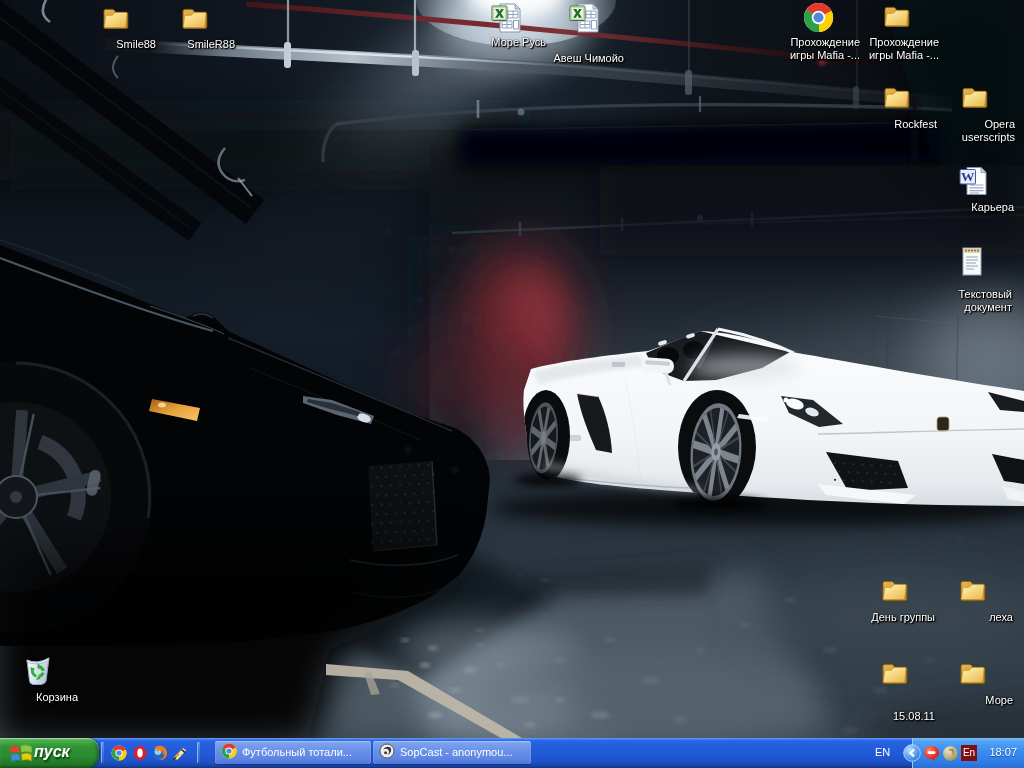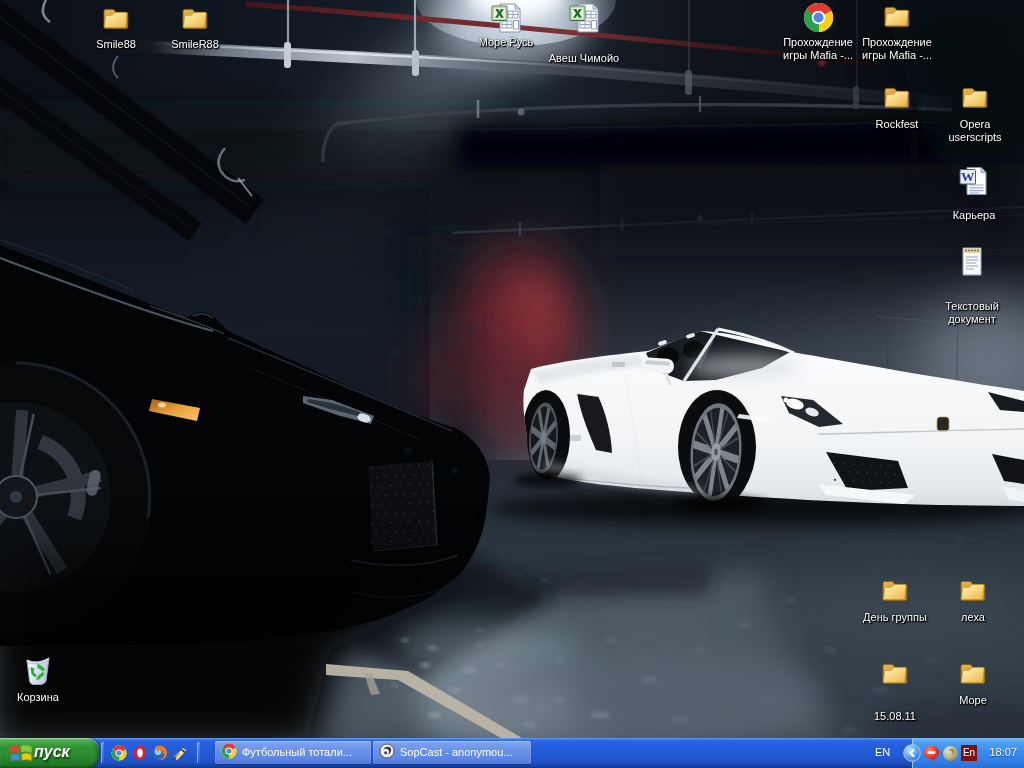--- a/index.html
+++ b/index.html
@@ -1,19 +1,19 @@
 <!DOCTYPE html>
 <html><head>
 <meta charset="utf-8">
 <style>
 *{margin:0;padding:0;box-sizing:border-box}
 html,body{width:1024px;height:768px;overflow:hidden;background:#000;font-family:"Liberation Sans",sans-serif}
 #desktop{position:absolute;left:0;top:0;width:1024px;height:738px;overflow:hidden}
 #wall{position:absolute;left:0;top:0}
-.ic{position:absolute;width:80px;text-align:center}
+.ic{position:absolute;width:80px;text-align:right}
 .ic svg{display:block;margin:0 auto}
 .lbl{margin-top:2px;font-size:11px;line-height:13px;color:#fff;text-shadow:1px 1px 1px #000,1px 1px 2px #000,0 0 2px rgba(0,0,0,.9)}
 #taskbar{position:absolute;left:0;top:738px;width:1024px;height:30px;background:linear-gradient(180deg,#6f9ef3 0%,#4381f2 4%,#2a66e4 9%,#2560de 20%,#2159d6 55%,#1e50c4 82%,#1745ab 92%,#123a92 97%,#10347f 100%)}
 #startbtn{position:absolute;left:0;top:0;width:99px;height:30px;border-radius:0 12px 12px 0;background:linear-gradient(180deg,#7ed77e 0%,#4db14f 8%,#2f9233 30%,#2c8c30 60%,#1f7423 90%,#175c1b 100%);box-shadow:inset 0 1px 1px rgba(255,255,255,.45),inset -2px 0 3px rgba(0,40,0,.4),1px 0 2px rgba(0,0,30,.5)}
 #starttxt{position:absolute;left:34px;top:5px;font-size:16px;font-weight:bold;font-style:italic;color:#fff;text-shadow:1px 2px 2px rgba(0,40,0,.8)}
 .tbtn{position:absolute;top:3px;height:23px;border-radius:3px;background:linear-gradient(180deg,#a7c2f5 0%,#7da1ee 8%,#6890e8 45%,#5c84e4 80%,#5077d8 95%,#446ac8 100%);box-shadow:inset 0 0 1px #fff,0 1px 1px rgba(10,20,80,.5);color:#fff;font-size:11px;line-height:22px;text-align:left;white-space:nowrap;overflow:hidden}
 .tbtn svg{vertical-align:-3px;margin:0 5px 0 6px}
 #tray{position:absolute;left:912px;top:0px;width:112px;height:30px;background:linear-gradient(180deg,#7abcf8 0%,#51a2f4 12%,#3a8cf0 45%,#2f7ce6 80%,#2a6fd4 100%);box-shadow:inset 1px 0 0 #9ccdfa}
 #clock{position:absolute;right:7px;top:8px;color:#fff;font-size:11px;text-shadow:0 1px 1px rgba(0,20,90,.6)}
 #enlbl{position:absolute;left:875px;top:8px;color:#fff;font-size:11px}
@@ -553,36 +553,36 @@
       <svg width="30" height="30" viewBox="0 0 30 30">
         <path d="M8 1.5 L22 1.5 L27 6.5 L27 28.5 L8 28.5 Z" fill="#fdfdfe" stroke="#8494ac" stroke-width="1"></path>
         <path d="M22 1.5 L22 6.5 L27 6.5 Z" fill="#c8d4e4" stroke="#8494ac" stroke-width="0.8"></path>
         <g stroke="#9aa8c2" stroke-width="1.2" fill="none">
           <path d="M10.5 19 L24.5 19 M10.5 21.8 L24.5 21.8 M10.5 24.6 L24.5 24.6 M10.5 27 L20 27"></path>
         </g>
         <rect x="1" y="3.5" width="15.5" height="14.5" rx="1" fill="#e8eefa" stroke="#46549a" stroke-width="1"></rect>
         <text x="8.7" y="15.3" font-family="Liberation Serif" font-size="13.5" font-weight="bold" fill="#2b3f94" text-anchor="middle">W</text>
       </svg>
     </div>
-<div class="ic lbl" style="left:934px;top:201px;width:80px;margin-top:8px">Карьера</div>
+<div class="ic lbl" style="left:934px;top:201px;width:80px;margin-top:0">Карьера</div>
 <div class="ic" style="left:932px;top:246px;width:80px">
       <svg width="24" height="31" viewBox="0 0 24 31">
         <rect x="3" y="2" width="18" height="27" fill="#f7f9fb" stroke="#9aa4b2" stroke-width="1"></rect>
         <rect x="3.5" y="2.5" width="17" height="4.5" fill="#e4d6a8"></rect>
         <circle cx="6" cy="4.5" r="1.1" fill="#8a7440"></circle>
         <circle cx="9" cy="4.5" r="1.1" fill="#8a7440"></circle>
         <circle cx="12" cy="4.5" r="1.1" fill="#8a7440"></circle>
         <circle cx="15" cy="4.5" r="1.1" fill="#8a7440"></circle>
         <circle cx="18" cy="4.5" r="1.1" fill="#8a7440"></circle>
         <g stroke="#93a0ae" stroke-width="1" fill="none">
           <path d="M6 11 L18 11 M6 14 L18 14 M6 17 L16 17 M6 20 L18 20 M6 23 L14 23"></path>
         </g>
       </svg>
     </div>
-<div class="ic lbl" style="left:932px;top:284px;width:80px;margin-top:16px">Текстовый<br>документ</div>
+<div class="ic lbl" style="left:932px;top:284px;width:80px;margin-top:4px">Текстовый<br>документ</div>
 <div class="ic" style="left:855px;top:578px;width:80px">
       <svg width="28" height="25" viewBox="0 0 28 25">
         <defs>
           <linearGradient id="fbf6" x1="0" y1="0" x2="1" y2="1">
             <stop offset="0" stop-color="#e8b54d"></stop>
             <stop offset="1" stop-color="#c08b28"></stop>
           </linearGradient>
           <linearGradient id="fff6" x1="0.1" y1="0" x2="0.9" y2="1">
             <stop offset="0" stop-color="#fdf0b0"></stop>
             <stop offset="0.45" stop-color="#f7d983"></stop>

